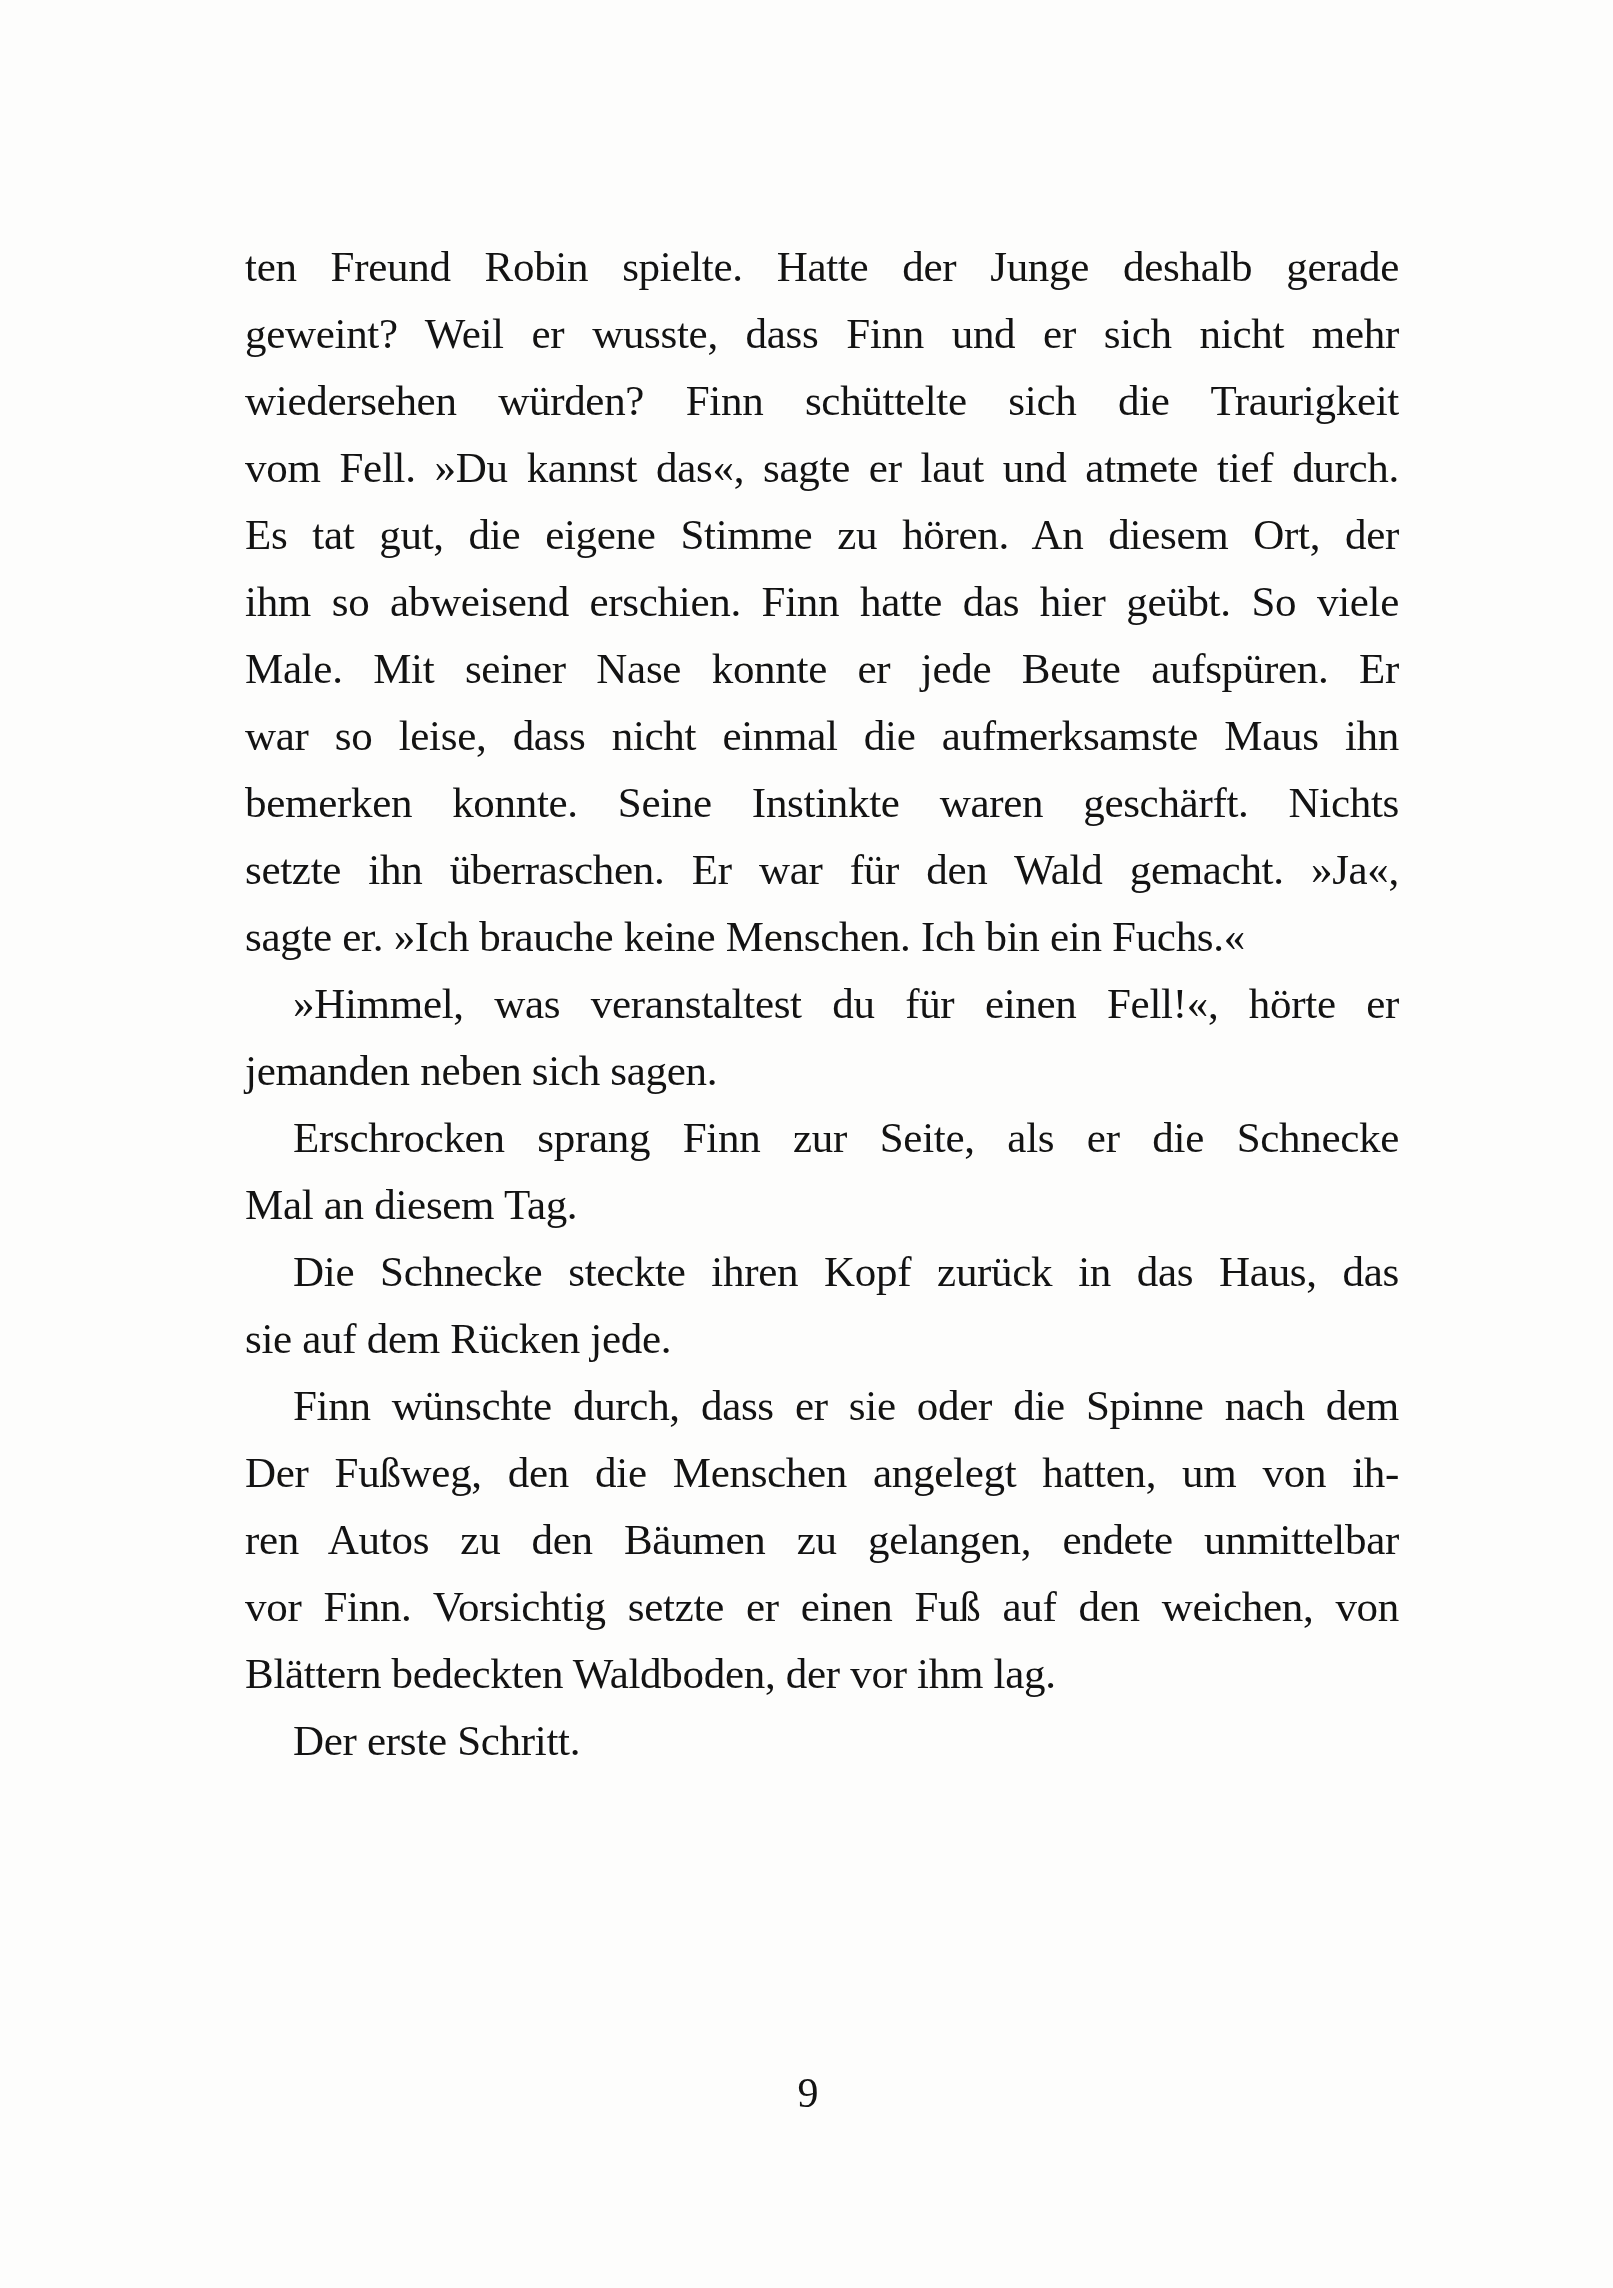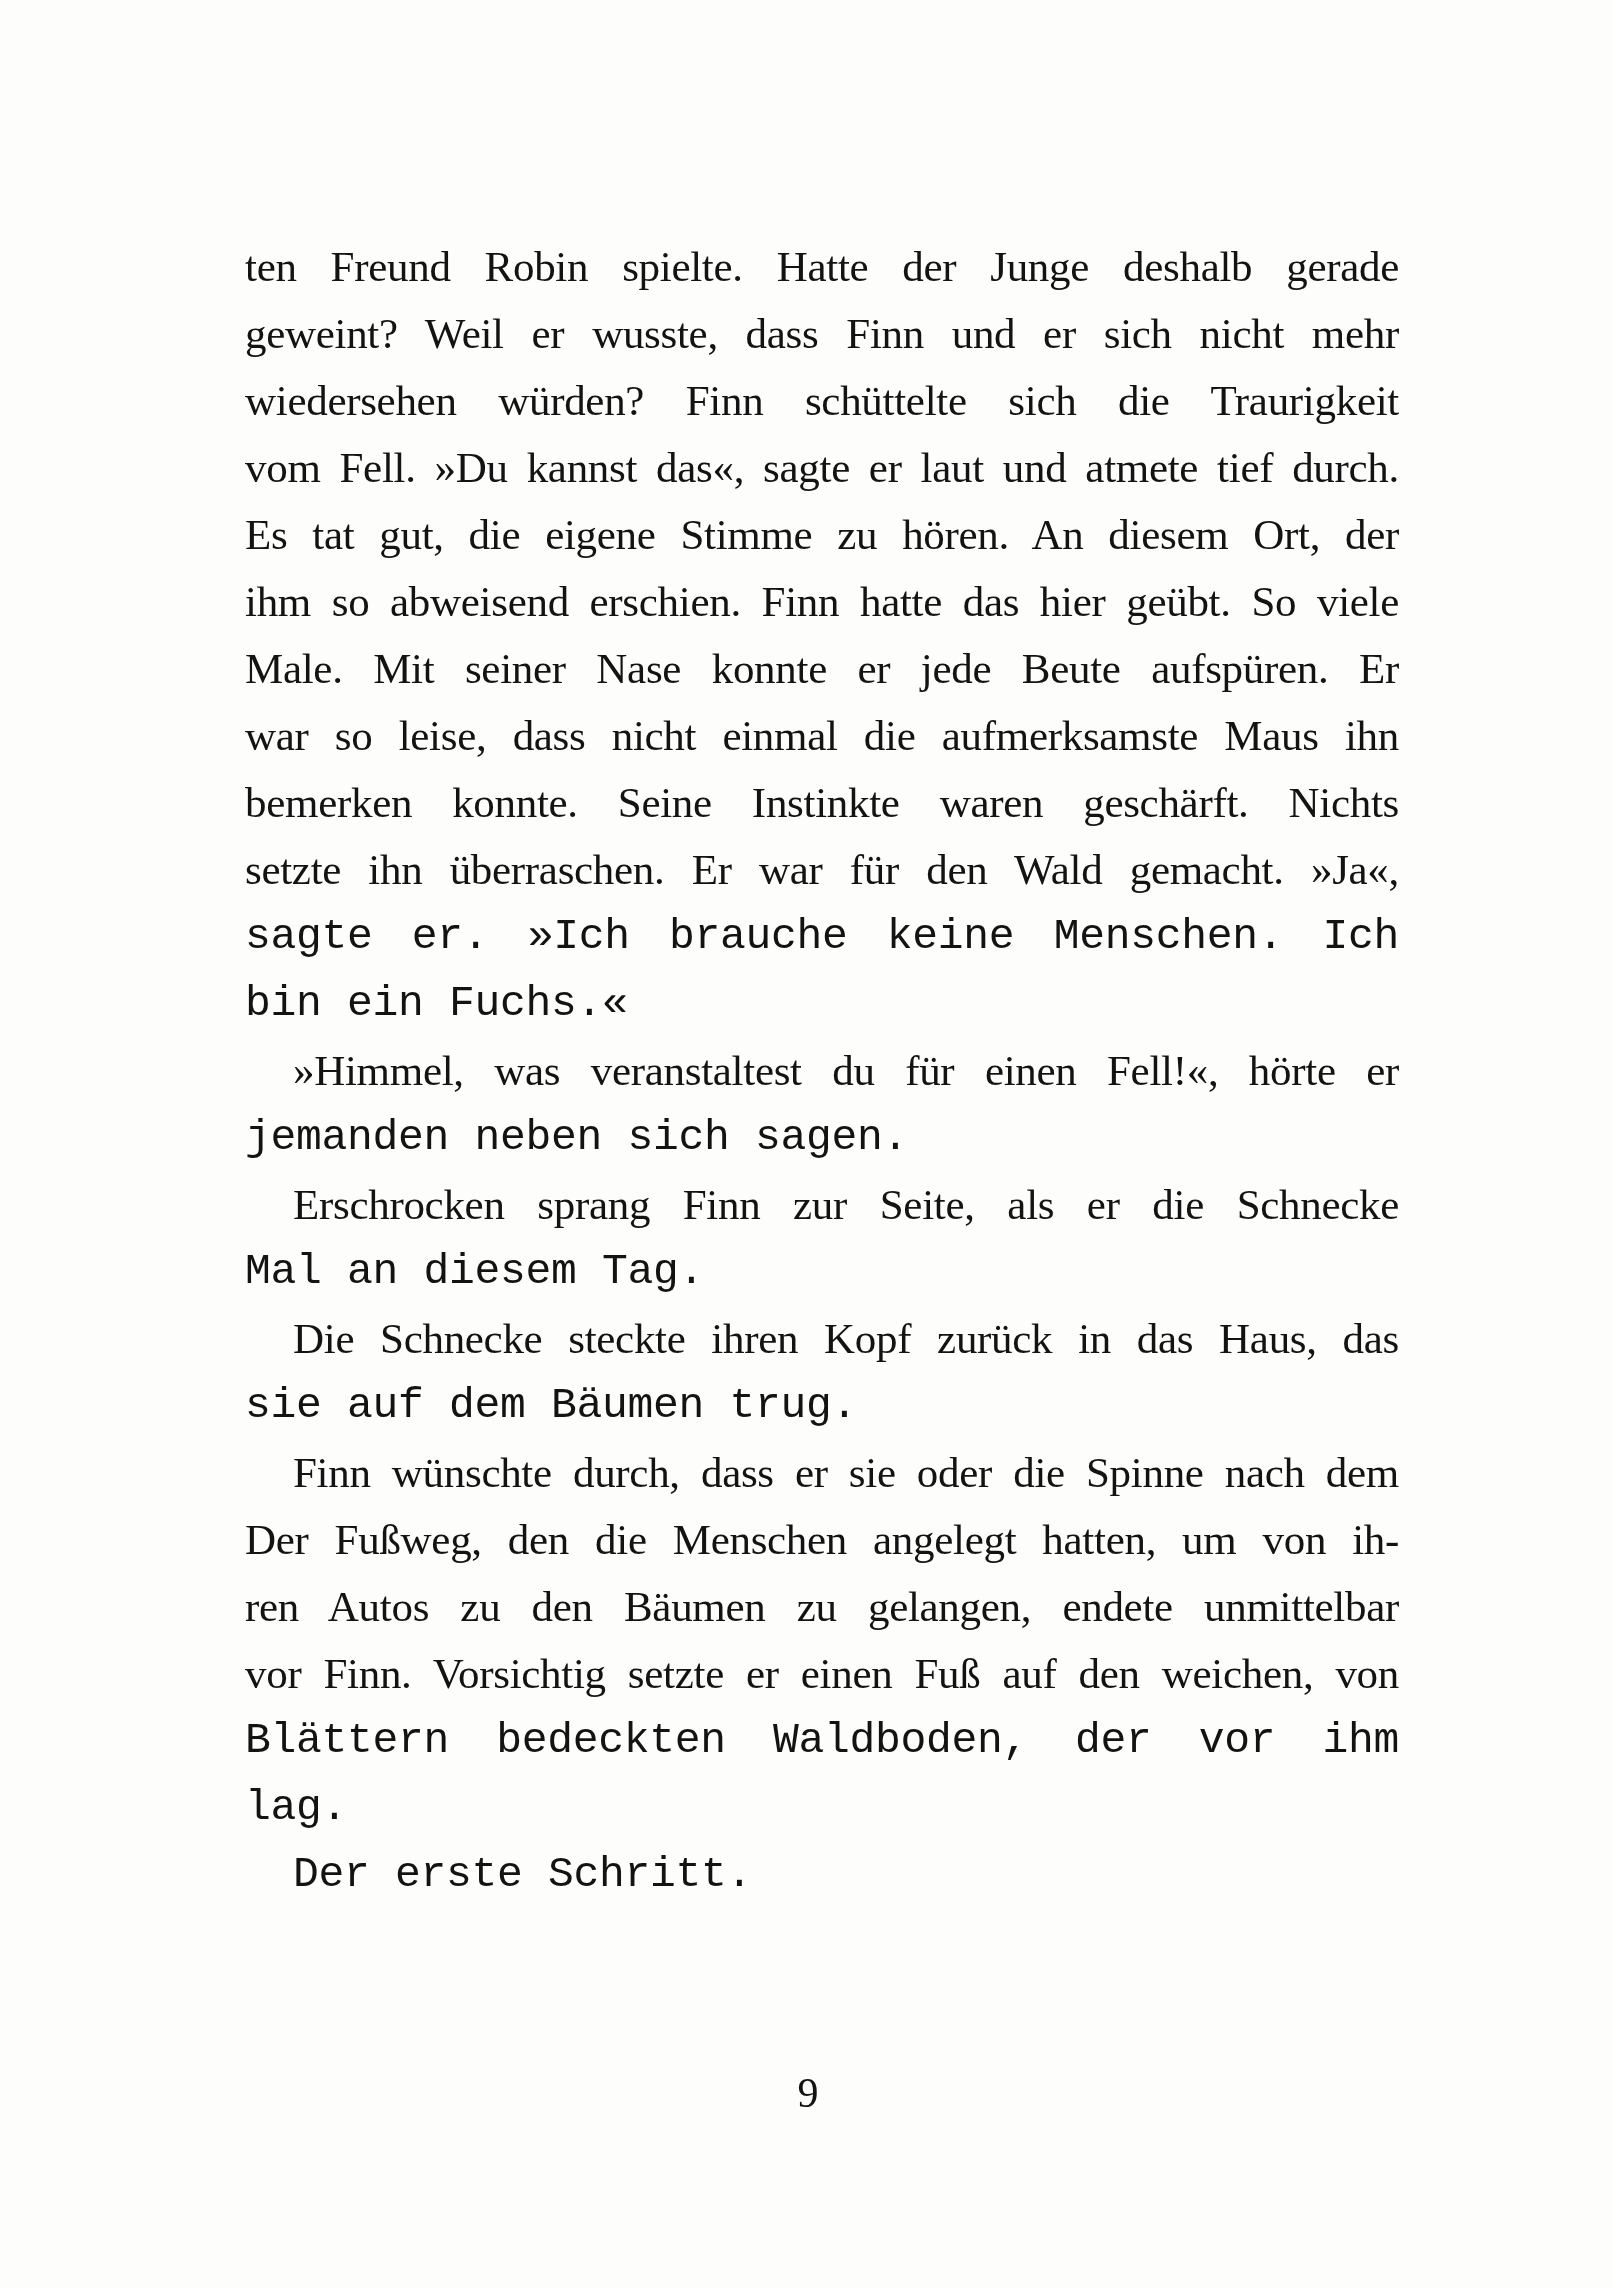--- a/index.html
+++ b/index.html
@@ -30,21 +30,20 @@
   .line {
     text-align: justify;
     text-align-last: justify;
     white-space: normal;
   }
   .line.indent {
     text-indent: 48px;
   }
   .line.para-end {
     text-align-last: left;
-    font-family: Liberation Mono, monospace;
   }
   .page-number {
     position: absolute;
     left: 231px;
     top: 2060px;
     width: 1154px;
     text-align: center;
     font-size: 42px;
     line-height: 67px;
   }
@@ -63,21 +62,21 @@
       <div class="line">Male. Mit seiner Nase konnte er jede Beute aufspüren. Er</div>
       <div class="line">war so leise, dass nicht einmal die aufmerksamste Maus ihn</div>
       <div class="line">bemerken konnte. Seine Instinkte waren geschärft. Nichts</div>
       <div class="line">setzte ihn überraschen. Er war für den Wald gemacht. »Ja«,</div>
       <div class="line para-end">sagte er. »Ich brauche keine Menschen. Ich bin ein Fuchs.«</div>
       <div class="line indent">»Himmel, was veranstaltest du für einen Fell!«, hörte er</div>
       <div class="line para-end">jemanden neben sich sagen.</div>
       <div class="line indent">Erschrocken sprang Finn zur Seite, als er die Schnecke</div>
       <div class="line para-end">Mal an diesem Tag.</div>
       <div class="line indent">Die Schnecke steckte ihren Kopf zurück in das Haus, das</div>
-      <div class="line para-end">sie auf dem Bäumen trug.</div>
+      <div class="line para-end">sie auf dem Rücken jede.</div>
       <div class="line indent">Finn wünschte durch, dass er sie oder die Spinne nach dem</div>
       <div class="line">Der Fußweg, den die Menschen angelegt hatten, um von ih-</div>
       <div class="line">ren Autos zu den Bäumen zu gelangen, endete unmittelbar</div>
       <div class="line">vor Finn. Vorsichtig setzte er einen Fuß auf den weichen, von</div>
       <div class="line para-end">Blättern bedeckten Waldboden, der vor ihm lag.</div>
       <div class="line indent para-end">Der erste Schritt.</div>
     </main>
   <div class="page-number">9</div>
 </div>
 

